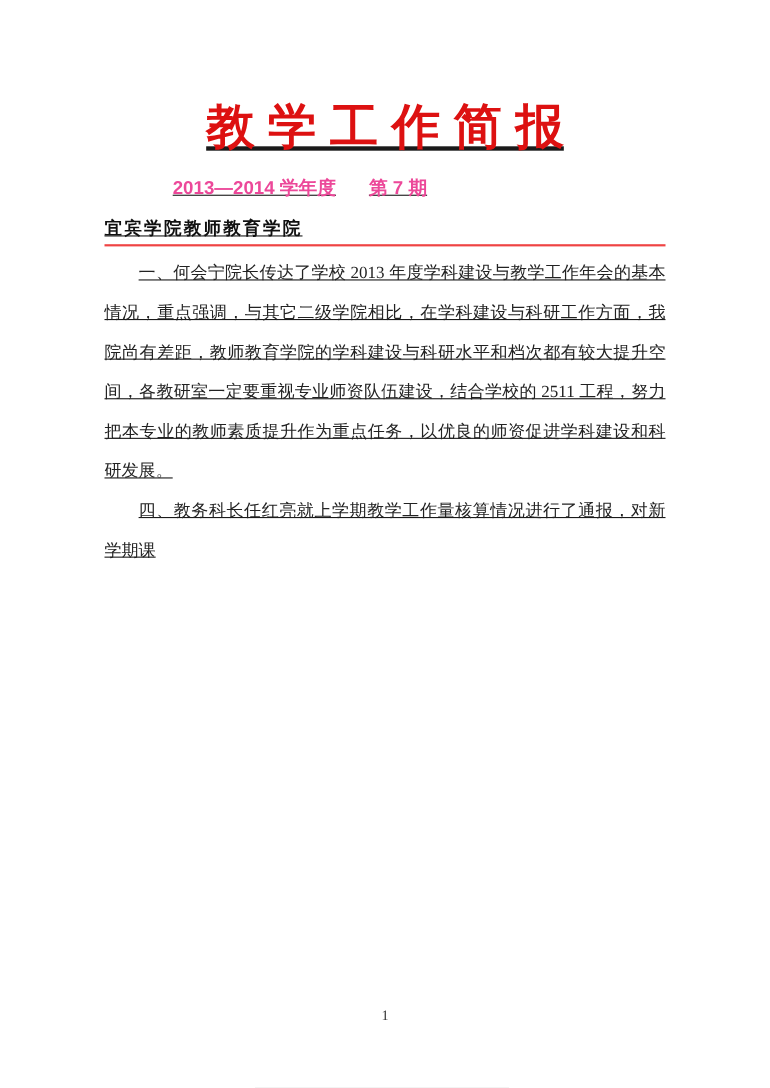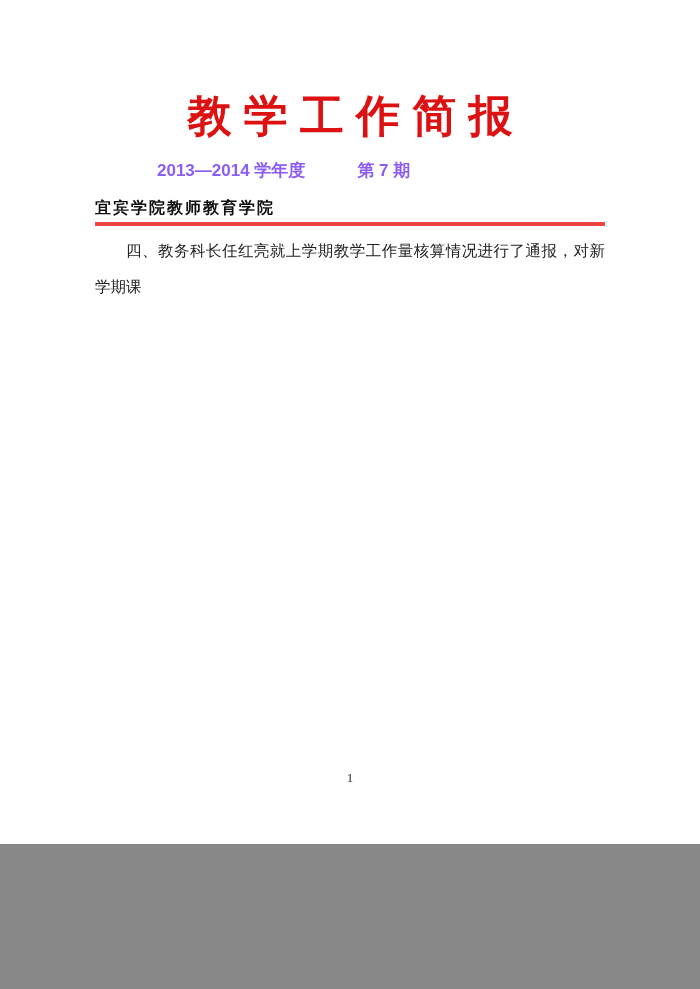--- a/index.html
+++ b/index.html
@@ -1,56 +1,57 @@
 <!DOCTYPE html>
 <html><head>
 <meta charset="utf-8">
 <style>
   * { margin: 0; padding: 0; box-sizing: border-box; }
   html, body { background: #888; }
   body { display: flex; justify-content: center; }
   .page {
     width: 700px;
-    height: 844px;
+    height: 989px;
     background: #ffffff;
     position: relative;
     font-family: "Liberation Serif", "DejaVu Serif", serif;
     color: #1a1a1a;
     overflow: hidden;
+    text-decoration: underline;
   }
   .content {
     padding: 0 95px;
   }
   .doc-title {
     margin-top: 90px;
     text-align: center;
     font-family: "Liberation Sans", "DejaVu Sans", sans-serif;
     font-weight: bold;
     font-size: 44px;
     line-height: 1.2;
     color: #dd1111;
     white-space: nowrap;
   }
   .subtitle-row {
     margin-top: 16px;
     padding-left: 62px;
     display: flex;
     align-items: baseline;
-    gap: 52px;
+    gap: 30px;
     font-family: "Liberation Sans", "DejaVu Sans", sans-serif;
     font-weight: bold;
     font-size: 17px;
-    color: #8b5cf6;
+    color: #ec4899;
   }
   .masthead-row {
     margin-top: 16px;
     display: flex;
     justify-content: space-between;
     align-items: baseline;
-    border-bottom: 4px solid #ef4444;
+    border-bottom: 2px solid #ef4444;
     padding-bottom: 3px;
     font-family: "Liberation Sans", "DejaVu Sans", sans-serif;
     font-weight: bold;
     font-size: 16px;
     color: #111;
   }
   .masthead-institution { letter-spacing: 2px; }
   .masthead-date { letter-spacing: 1px; }
   .body-text {
     margin-top: 7px;
@@ -83,19 +84,20 @@
     <div class="subtitle-row">
       <span>2013—2014 学年度</span>
       <span>第 7 期</span>
     </div>
 
     <div class="masthead-row">
       <span class="masthead-institution">宜宾学院教师教育学院</span>
     </div>
 
     <div class="body-text">
+      <p>一、何会宁院长传达了学校 2013 年度学科建设与教学工作年会的基本情况，重点强调，与其它二级学院相比，在学科建设与科研工作方面，我院尚有差距，教师教育学院的学科建设与科研水平和档次都有较大提升空间，各教研室一定要重视专业师资队伍建设，结合学校的 2511 工程，努力把本专业的教师素质提升作为重点任务，以优良的师资促进学科建设和科研发展。</p>
       <p>四、教务科长任红亮就上学期教学工作量核算情况进行了通报，对新学期课</p>
     </div>
 
   </div>
 
   <div class="page-number">1</div>
 </div>
 
 </body></html>

